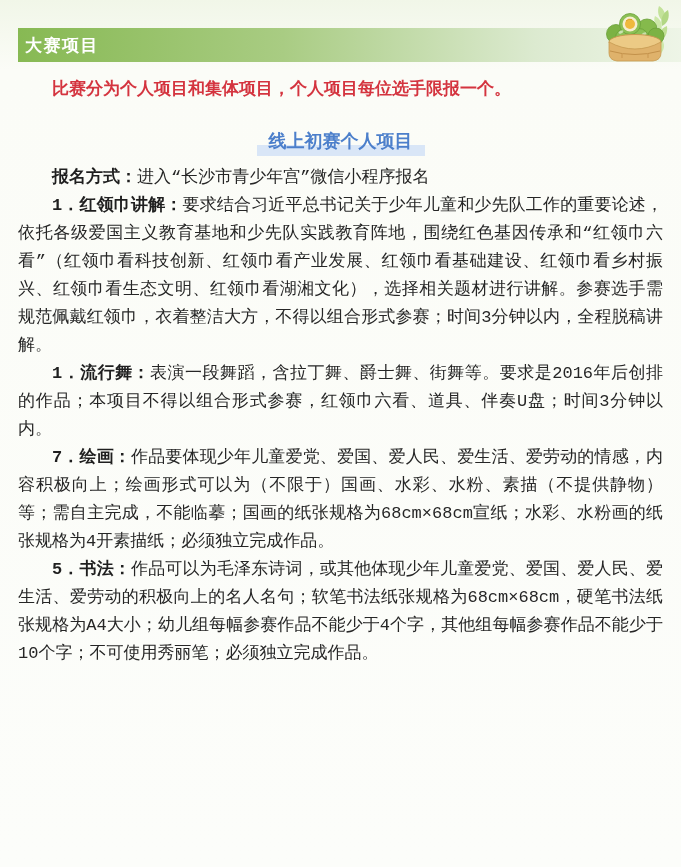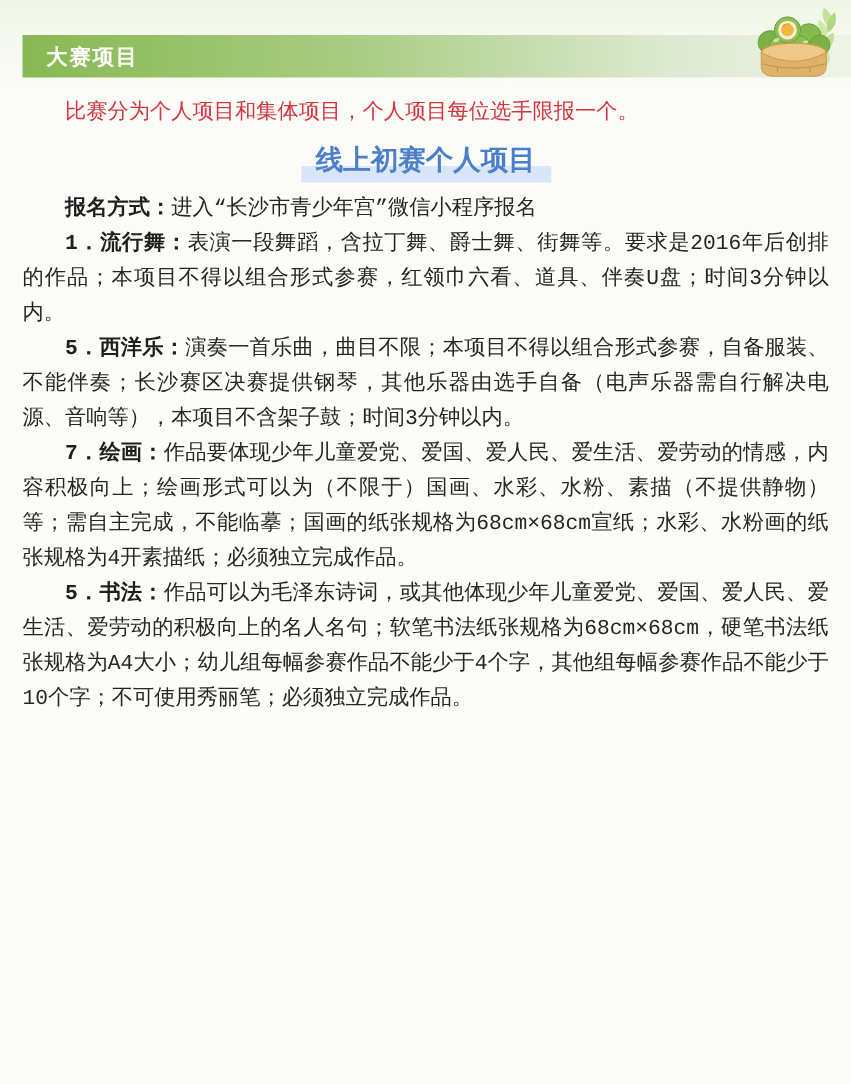--- a/index.html
+++ b/index.html
@@ -16,49 +16,50 @@
     height: 34px;
     background: linear-gradient(90deg, #87b953 0%, #a9cc83 40%, #dcead0 78%, #eef5e7 100%);
     display: flex;
     align-items: center;
   }
   .header-title {
     color: #ffffff;
     font-weight: bold;
     font-size: 17px;
     letter-spacing: 1.5px;
-    padding-left: 19px;
+    padding-left: 7px;
   }
   .header-icon {
     position: absolute;
     top: 4px;
     right: 10px;
     width: 70px;
     height: 66px;
   }
   .content { padding: 0 18px; }
   .intro {
     margin: 15px 0 0 0;
     text-indent: 2em;
     color: #d4343f;
-    font-weight: normal;
+    font-weight: bold;
     font-size: 17px;
     line-height: 24px;
   }
   .subheading-row {
     text-align: center;
     margin: 12px 0 8px 0;
   }
   .subheading {
     display: inline-block;
     color: #4c7fcb;
     font-weight: bold;
-    font-size: 22px;
+    font-size: 18px;
     padding: 0 12px 3px 12px;
     background: linear-gradient(180deg, rgba(0,0,0,0) 60%, #d9e6f7 60%);
+    margin-top: 16px;
   }
   .para {
     margin: 0;
     font-size: 17px;
     line-height: 28px;
     color: #262626;
     text-align: justify;
     text-indent: 2em;
     font-family: Liberation Mono, monospace;
   }
@@ -113,26 +114,26 @@
   <div class="content">
 
     <p class="intro">比赛分为个人项目和集体项目，个人项目每位选手限报一个。</p>
 
     <div class="subheading-row">
       <span class="subheading">线上初赛个人项目</span>
     </div>
 
     <p class="para"><b>报名方式：</b><span>进入“长沙市青少年宫”微信小程序报名</span></p>
 
+    <p class="para"><b>1．红领巾讲解：</b><span>要求结合习近平总书记关于少年儿童和少先队工作的重要论述，依托各级爱国主义教育基地和少先队实践教育阵地，围绕红色基因传承和“红领巾六看”（红领巾看科技创新、红领巾看产业发展、红领巾看基础建设、红领巾看乡村振兴、红领巾看生态文明、红领巾看湖湘文化），选择相关题材进行讲解。参赛选手需规范佩戴红领巾，衣着整洁大方，不得以组合形式参赛；时间3分钟以内，全程脱稿讲解。</span></p>
 
 
     <p class="para"><b>1．流行舞：</b><span>表演一段舞蹈，含拉丁舞、爵士舞、街舞等。要求是2016年后创排的作品；本项目不得以组合形式参赛，红领巾六看、道具、伴奏U盘；时间3分钟以内。</span></p>
 
 
-    <p class="para"><b>5．西洋乐：</b><span>演奏一首乐曲，曲目不限；本项目不得以组合形式参赛，自备服装、不能伴奏；长沙赛区决赛提供钢琴，其他乐器由选手自备（电声乐器需自行解决电源、音响等），本项目不含架子鼓；时间3分钟以内。</span></p>
 
 
     <p class="para"><b>7．绘画：</b><span>作品要体现少年儿童爱党、爱国、爱人民、爱生活、爱劳动的情感，内容积极向上；绘画形式可以为（不限于）国画、水彩、水粉、素描（不提供静物）等；需自主完成，不能临摹；国画的纸张规格为68cm×68cm宣纸；水彩、水粉画的纸张规格为4开素描纸；必须独立完成作品。</span></p>
 
     <p class="para"><b>5．书法：</b><span>作品可以为毛泽东诗词，或其他体现少年儿童爱党、爱国、爱人民、爱生活、爱劳动的积极向上的名人名句；软笔书法纸张规格为68cm×68cm，硬笔书法纸张规格为A4大小；幼儿组每幅参赛作品不能少于4个字，其他组每幅参赛作品不能少于10个字；不可使用秀丽笔；必须独立完成作品。</span></p>
 
   </div>
 </div>
 
 </body></html>

